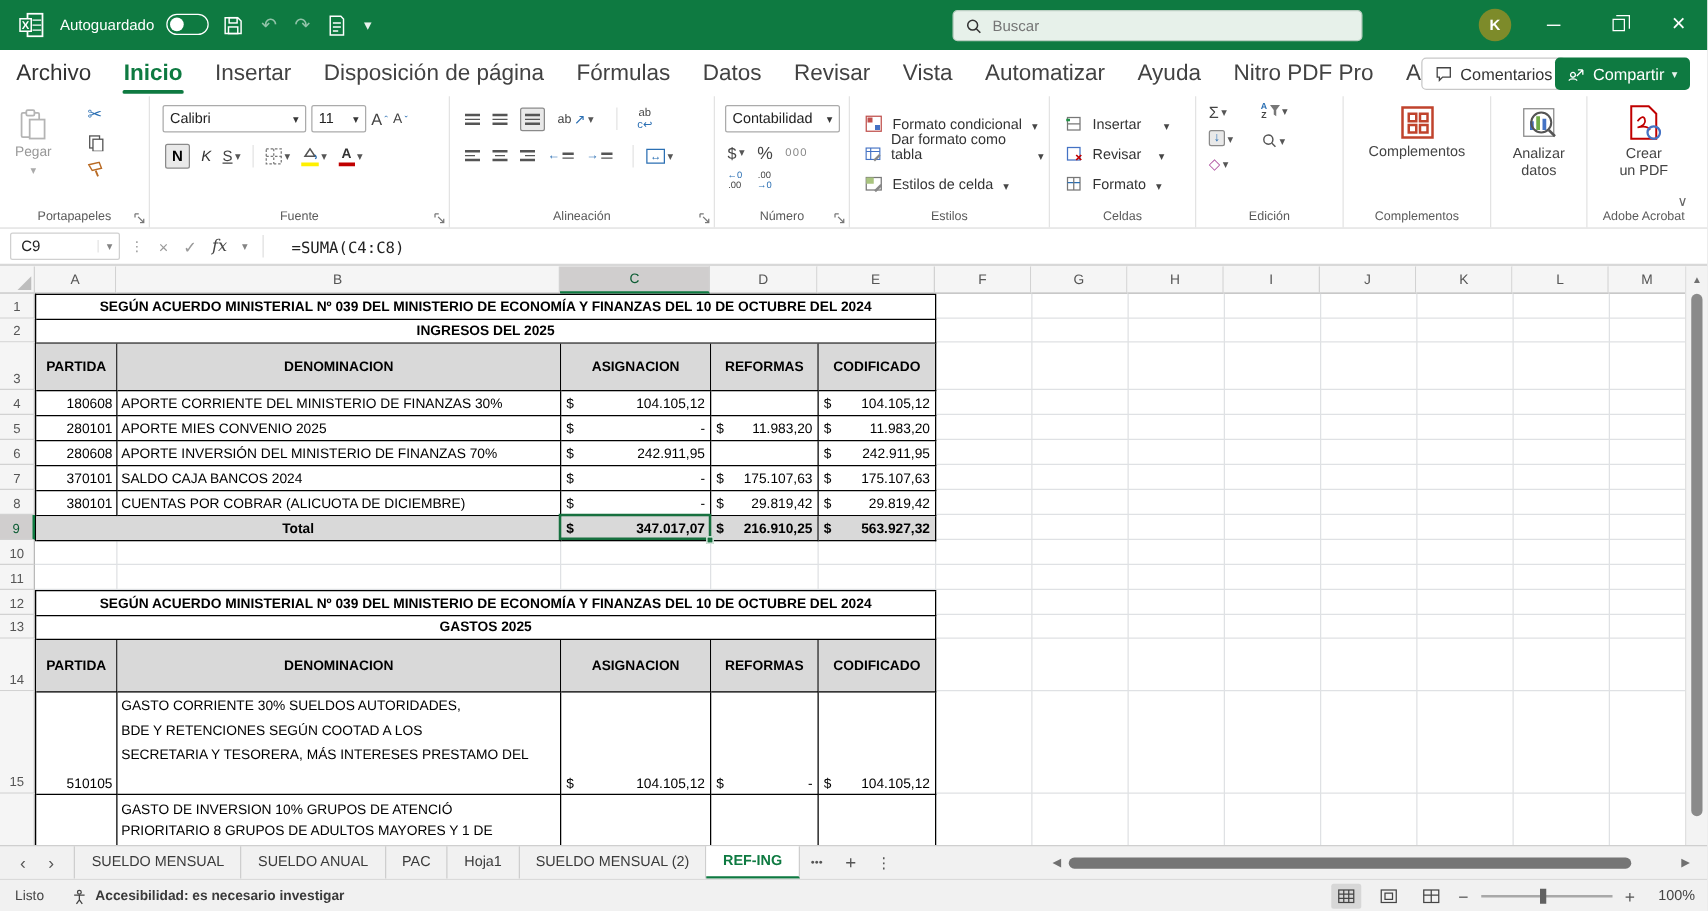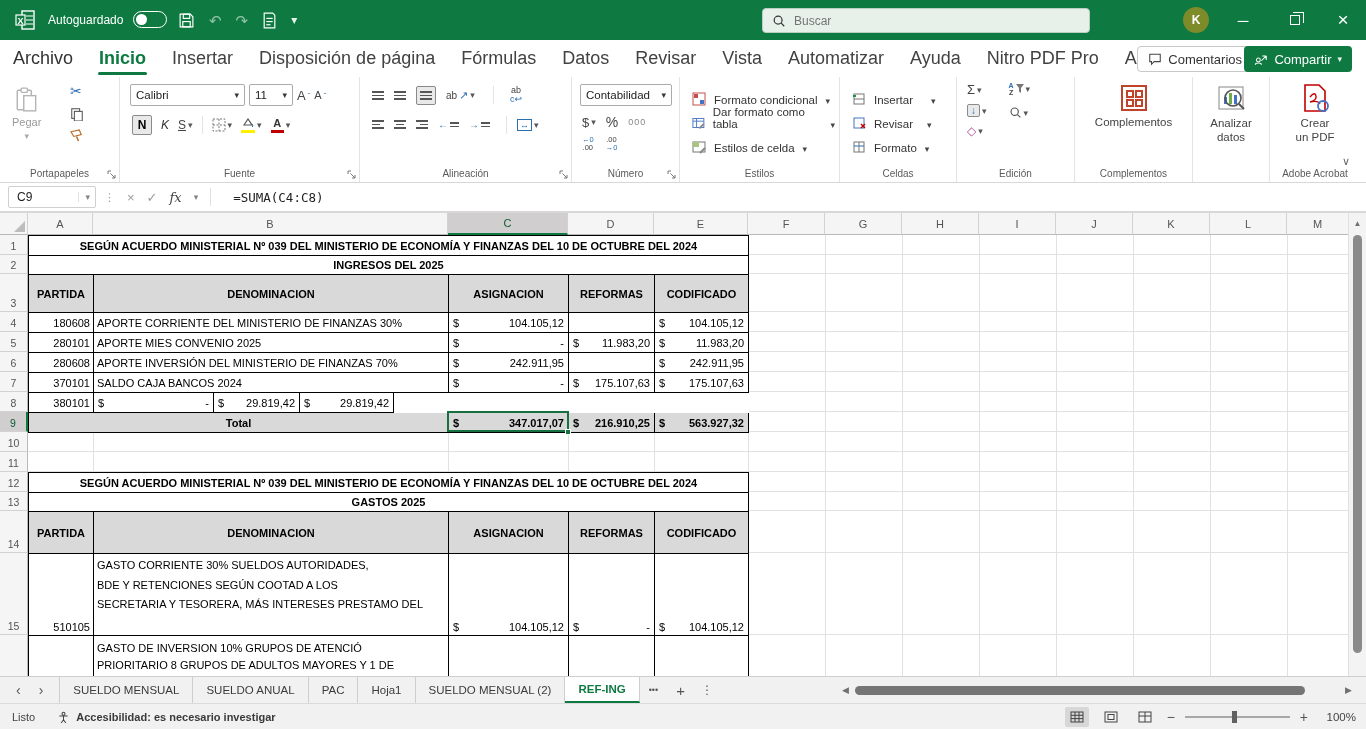--- a/index.html
+++ b/index.html
@@ -724,20 +724,21 @@
             <span>$</span>
             <span>175.107,63</span>
           </div>
         <div class="tc acc" style="width:94px">
             <span>$</span>
             <span>175.107,63</span>
           </div>
       </div>
       <div class="trow" style="height:20px">
         <div class="tc num" style="width:65px">380101</div>
+        <div class="tc left" style="width:355px">CUENTAS POR COBRAR (ALICUOTA DE DICIEMBRE)</div>
         <div class="tc acc" style="width:120px">
             <span>$</span>
             <span>-</span>
           </div>
         <div class="tc acc" style="width:86px">
             <span>$</span>
             <span>29.819,42</span>
           </div>
         <div class="tc acc" style="width:94px">
             <span>$</span>

